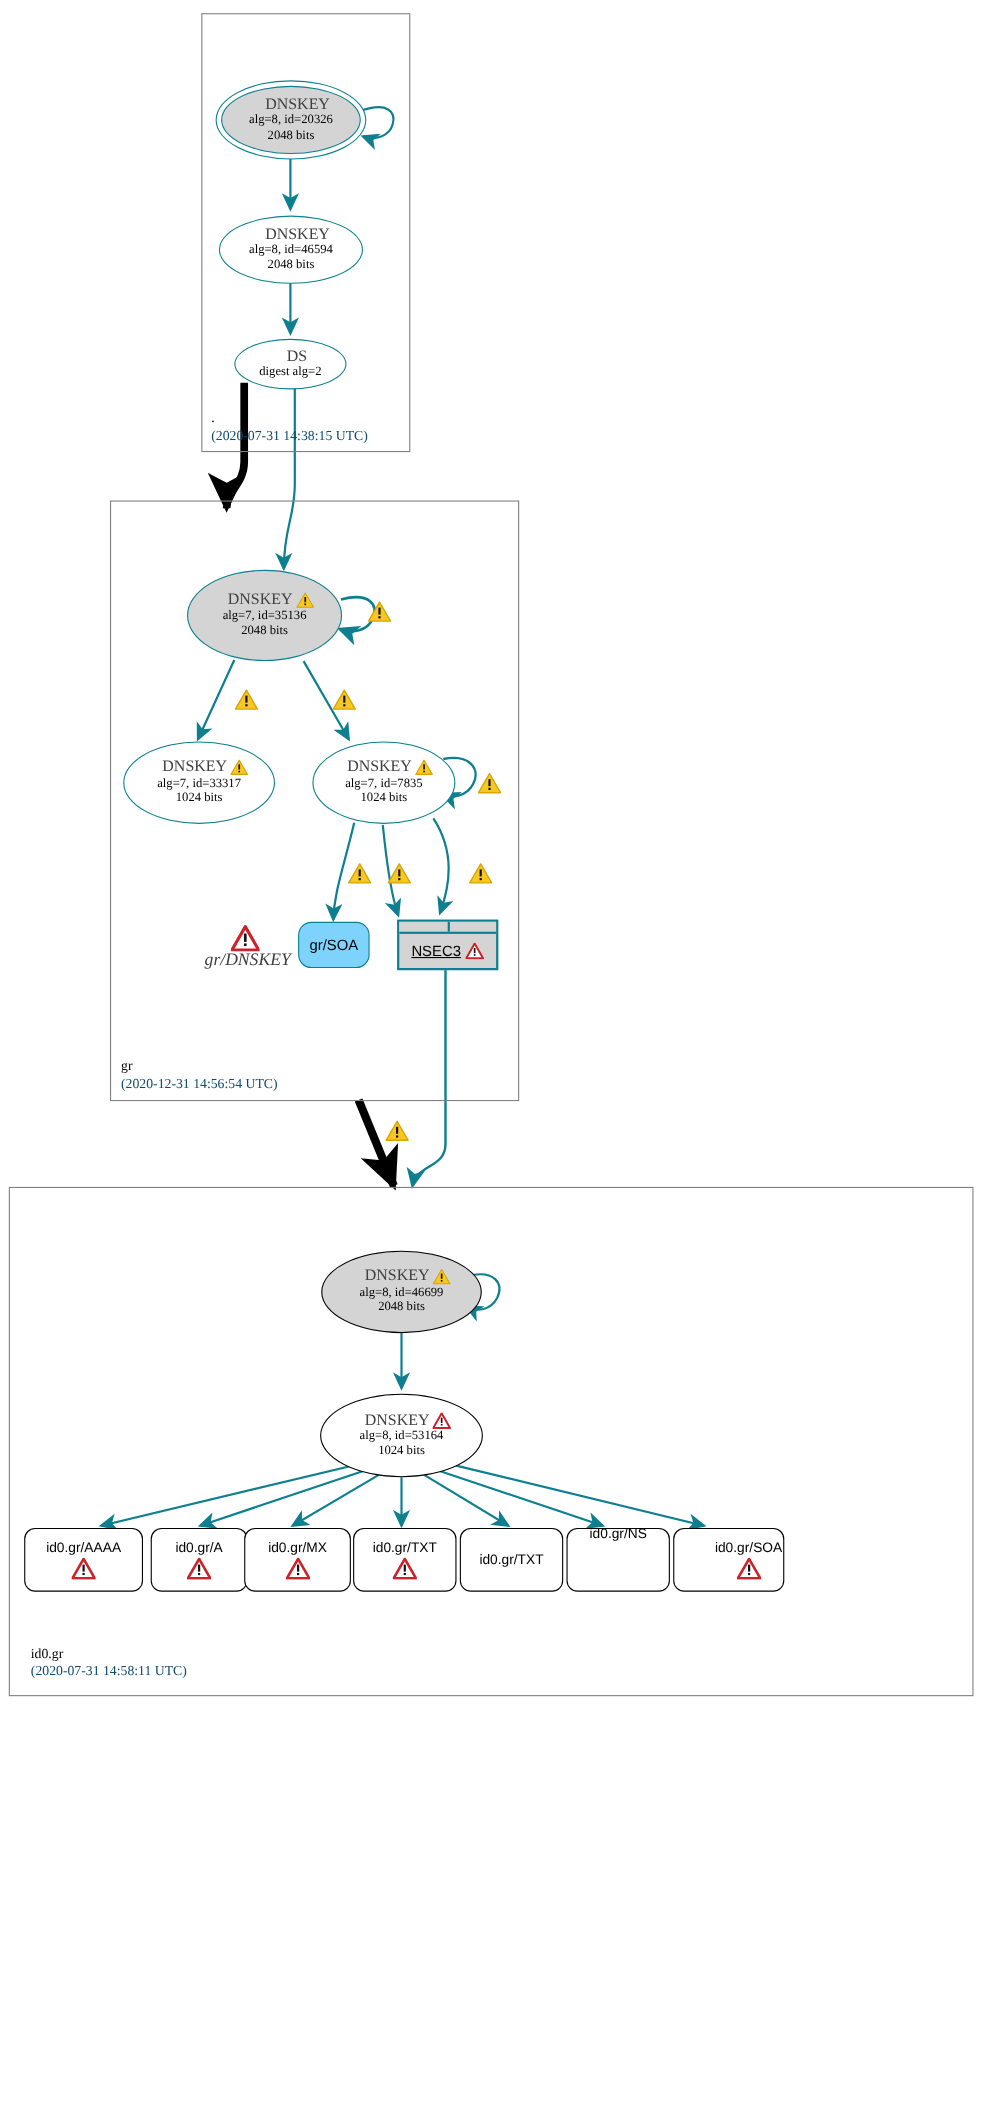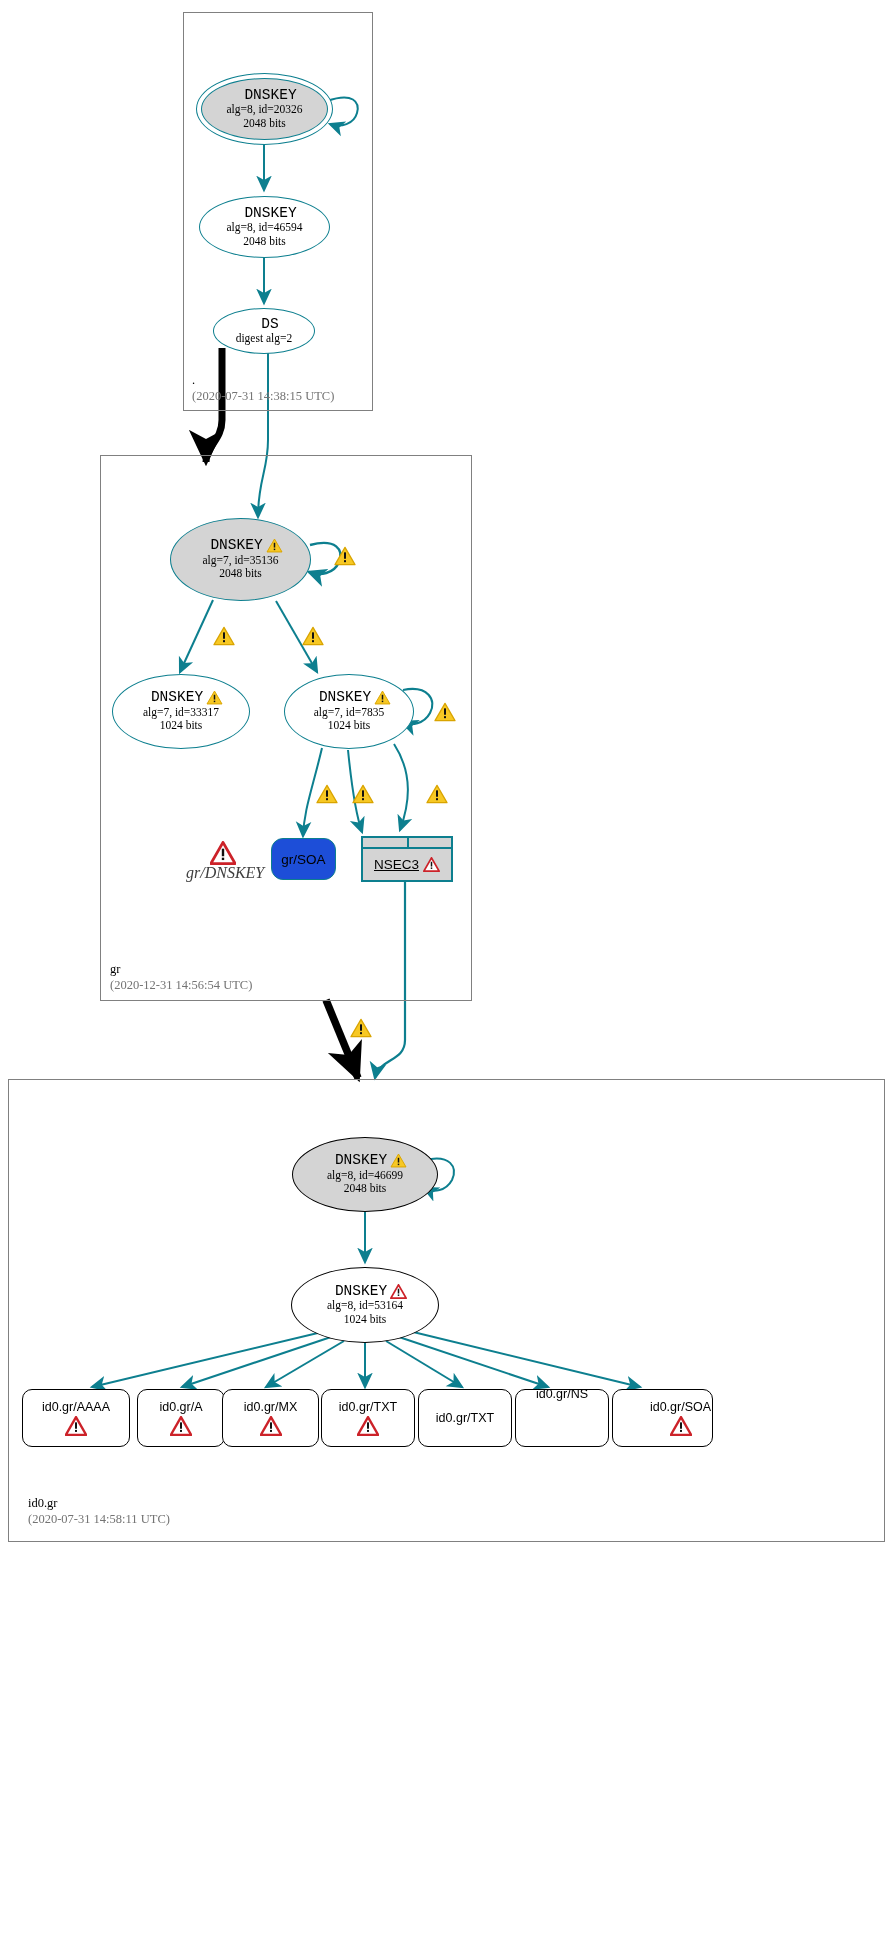--- a/index.html
+++ b/index.html
@@ -1,32 +1,32 @@
 <!DOCTYPE html>
 <html><head>
 <meta charset="utf-8">
 <style>
   html,body{margin:0;padding:0;background:#ffffff;}
   body{width:893px;height:1933px;position:relative;font-family:"Liberation Sans",sans-serif;overflow:hidden;}
   #stage{position:absolute;left:0;top:0;width:893px;height:1933px;}
   svg.layer{position:absolute;left:0;top:0;width:893px;height:1933px;pointer-events:none;}
   .zonebox{position:absolute;border:1px solid #808080;background:transparent;box-sizing:border-box;}
   .zonelabel{position:absolute;font-family:"Liberation Serif",serif;font-size:12.5px;color:#000;white-space:nowrap;}
-  .zonetime{position:absolute;font-family:"Liberation Serif",serif;font-size:12.5px;color:#737373;white-space:nowrap;}
+  .zonetime{position:absolute;font-family:"Liberation Serif",serif;font-size:12.5px;color:#0c4a6e;white-space:nowrap;}
   .node{position:absolute;display:flex;flex-direction:column;align-items:center;justify-content:center;box-sizing:border-box;text-align:center;}
   .ellipse{border-radius:50%;}
-  .n-title{font-family:Liberation Mono, monospace;font-size:14.5px;color:#000000;line-height:1.05;display:flex;align-items:center;justify-content:center;gap:3px;white-space:nowrap;padding-left:12px;}
+  .n-title{font-family:Liberation Serif, serif;font-size:14.5px;color:#404040;line-height:1.05;display:flex;align-items:center;justify-content:center;gap:3px;white-space:nowrap;padding-left:12px;}
   .n-sub{font-family:"Liberation Serif",serif;font-size:11.5px;color:#000;line-height:1.18;white-space:nowrap;}
   .teal-stroke{border:1.6px solid #0d7f8f;}
   .black-stroke{border:1.6px solid #000000;}
   .gray-fill{background:#d4d4d4;}
   .white-fill{background:#ffffff;}
   .ksk-outer{position:absolute;border:1.6px solid #0d7f8f;border-radius:50%;background:#ffffff;box-sizing:border-box;}
   .rrbox{position:absolute;box-sizing:border-box;display:flex;align-items:center;justify-content:center;}
-  .rr-round-teal{border:1.8px solid #0d7f8f;border-radius:12px;background:#1d4ed8;}
+  .rr-round-teal{border:1.8px solid #0d7f8f;border-radius:12px;background:#7dd3fc;}
   .rr-round-black{border:1.6px solid #000;border-radius:10px;background:#fff;flex-direction:column;gap:0px;}
   .nsec3{position:absolute;box-sizing:border-box;border:2px solid #0d7f8f;background:#d4d4d4;}
   .nsec3 .bar{height:9px;background:#d4d4d4;border-bottom:2px solid #0d7f8f;position:relative;}
   .nsec3 .bar i{position:absolute;top:0;bottom:0;width:2px;background:#0d7f8f;left:50%;}
   .nsec3 .body{display:flex;align-items:center;justify-content:center;height:calc(100% - 11px);gap:4px;}
   .wtri{position:absolute;width:22px;height:20px;}
   .inline-ico{width:17px;height:15px;display:inline-block;vertical-align:middle;}
   .errlabel{position:absolute;font-family:"Liberation Serif",serif;font-style:italic;font-size:16px;color:#404040;white-space:nowrap;text-align:right;}
   .rrlabel{font-family:"Liberation Sans",sans-serif;font-size:13.5px;color:#000;white-space:nowrap;}
   .rrsmall{font-family:"Liberation Sans",sans-serif;font-size:12.5px;color:#000;white-space:nowrap;}

